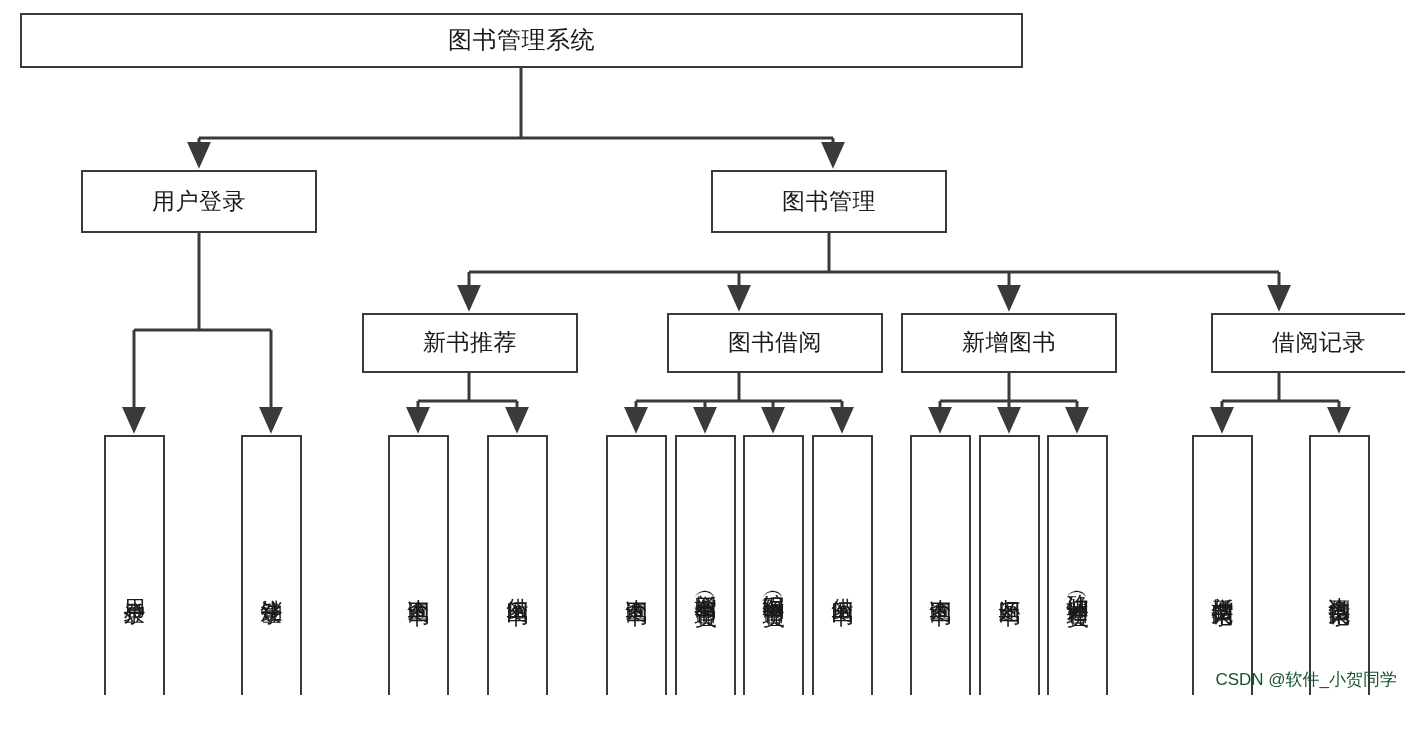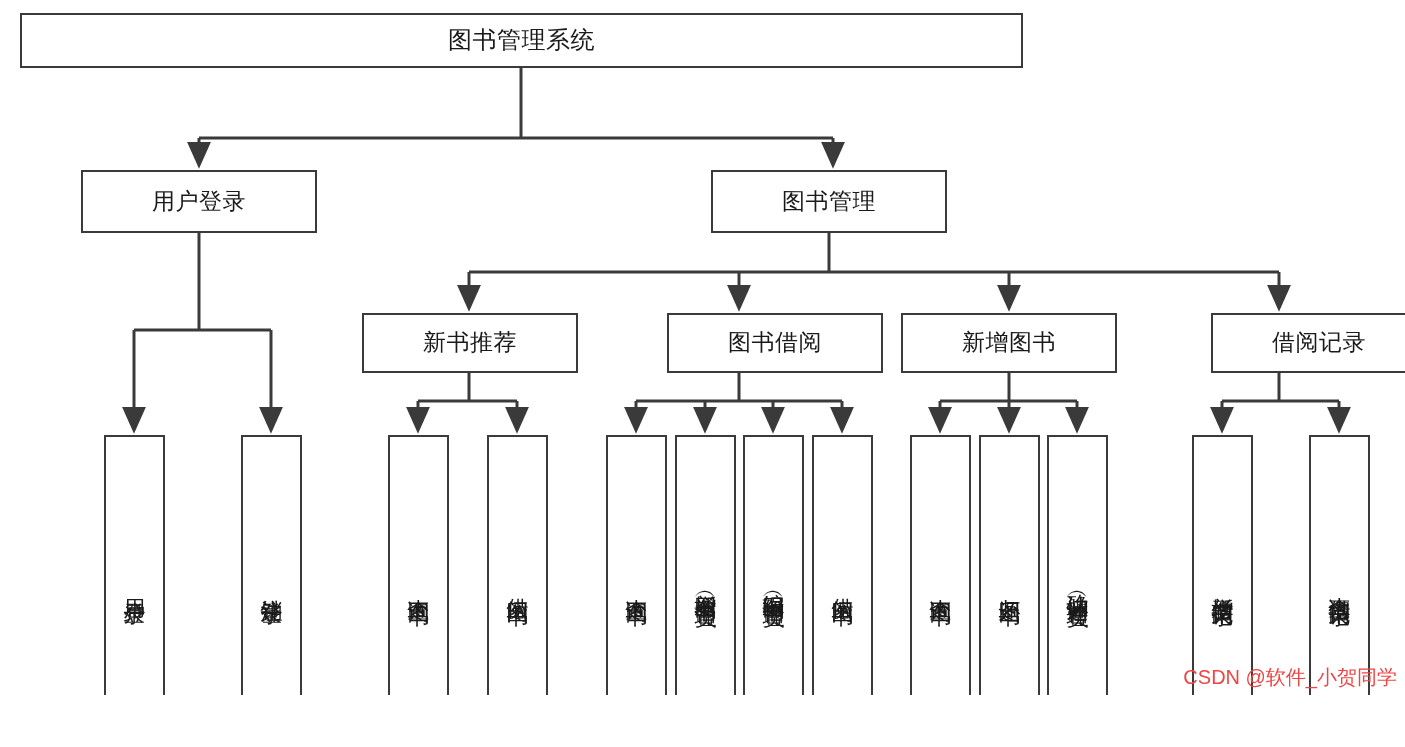--- a/index.html
+++ b/index.html
@@ -59,22 +59,22 @@
     text-orientation: upright;
     font-size: 22px;
     line-height: 1.18;
     letter-spacing: 2px;
     white-space: nowrap;
   }
   #watermark {
     position: absolute;
     right: 8px;
     bottom: 4px;
-    font-size: 20px;
-    color: #ef4444;
+    font-size: 17px;
+    color: #14532d;
     white-space: nowrap;
     z-index: 5;
     font-family: "Liberation Sans", "DejaVu Sans", sans-serif;
   }
 </style>
 </head>
 <body>
 
 <div id="diagram-root">
 

